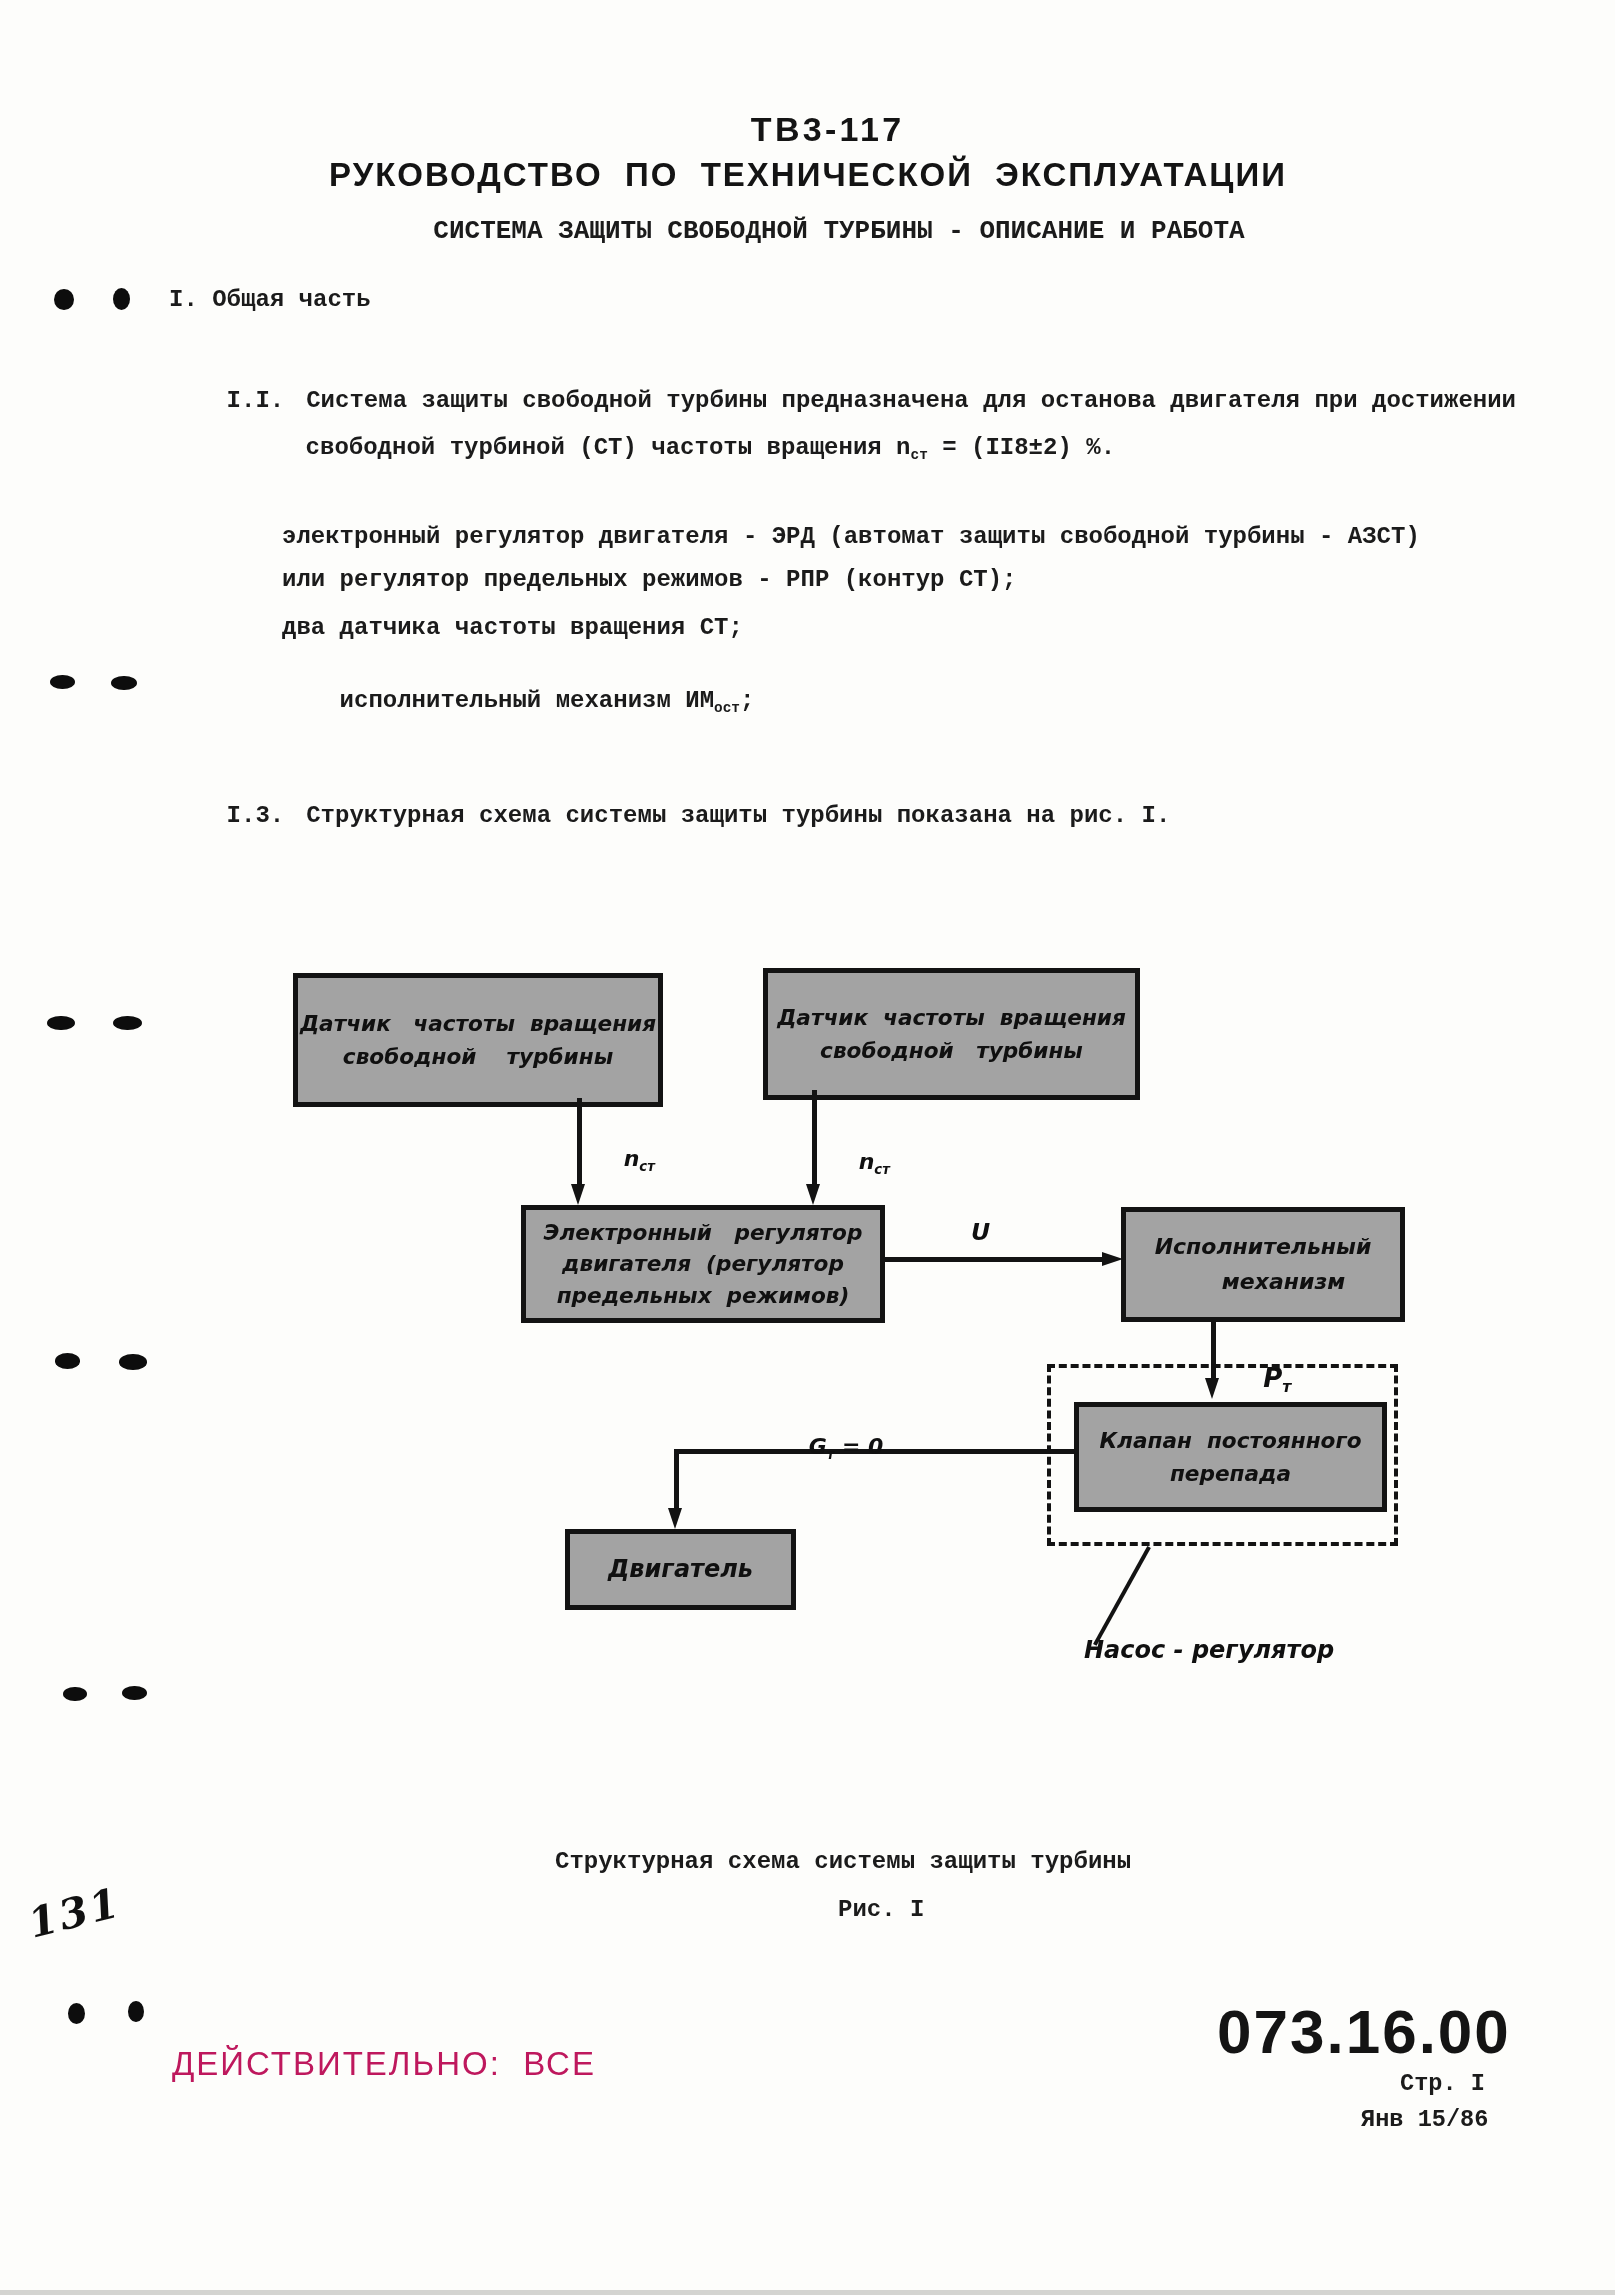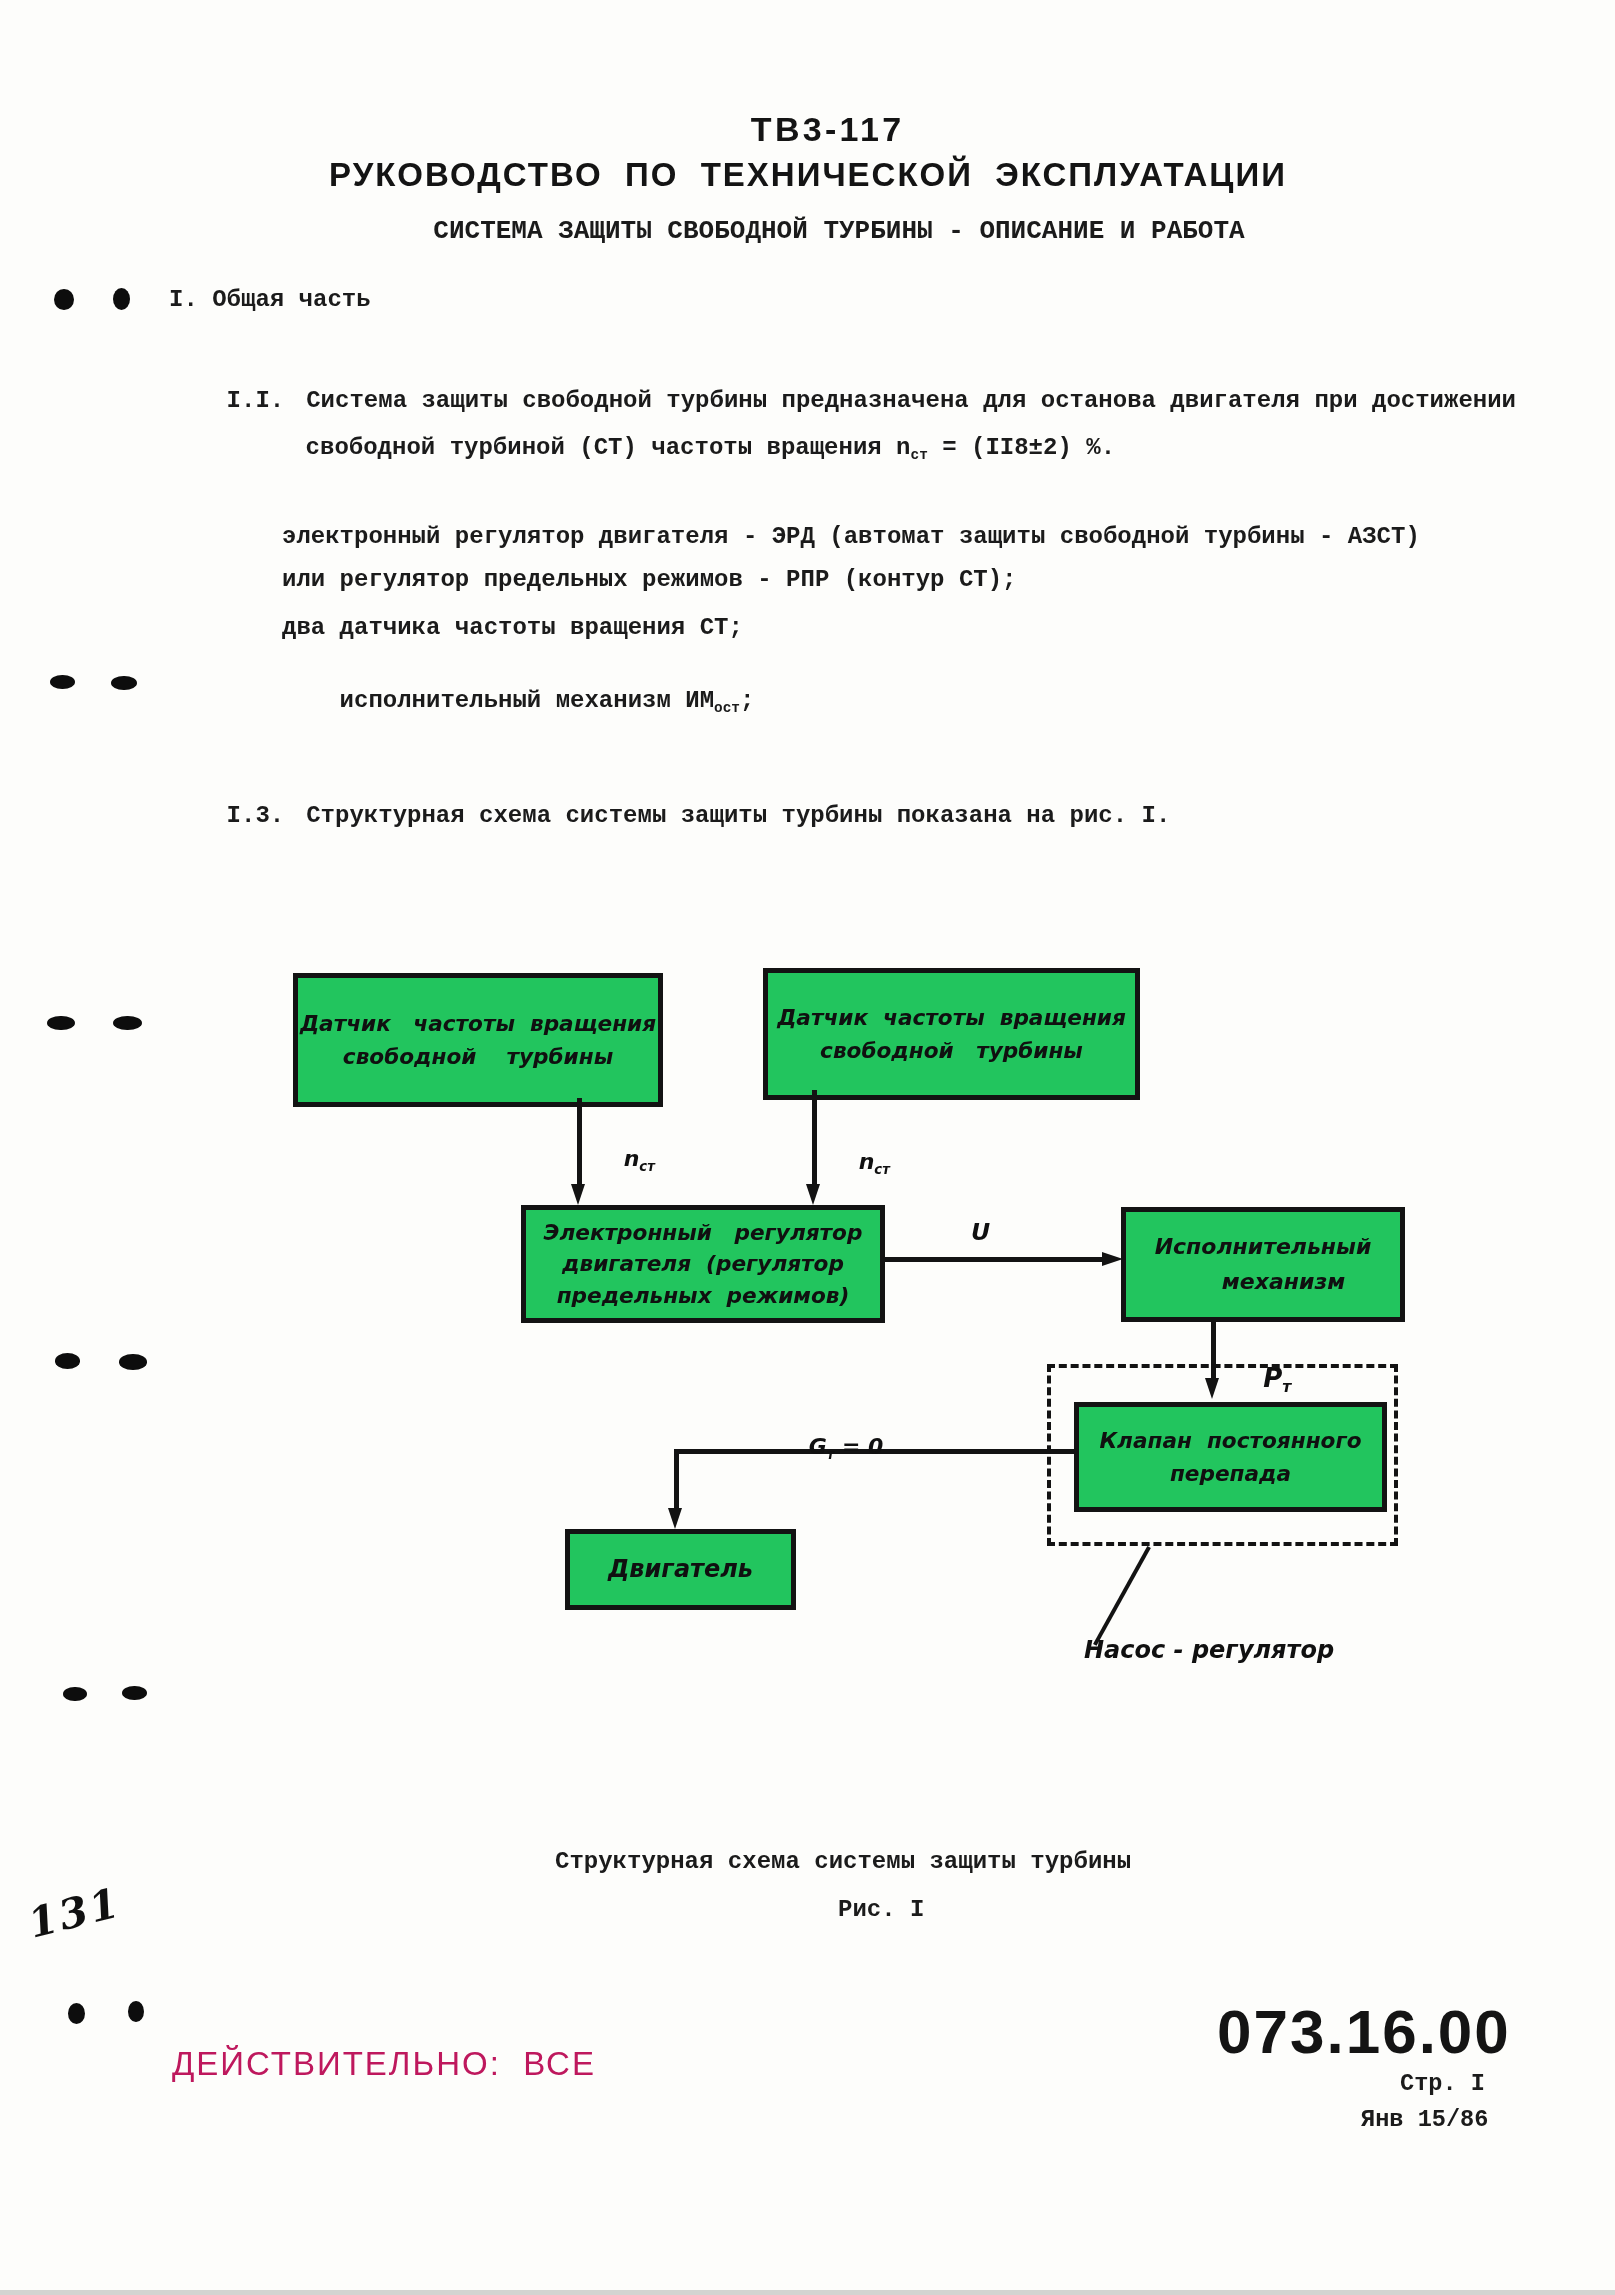--- a/index.html
+++ b/index.html
@@ -4,21 +4,21 @@
 <style>
   html,body{margin:0;padding:0;background:#888;}
   #page{position:relative;width:1616px;height:2295px;background:#fdfdfb;overflow:hidden;
         color:#161616;-webkit-font-smoothing:antialiased;}
   .abs{position:absolute;}
   .mono{font-family:"Liberation Mono",monospace;font-weight:700;color:#1b1b1b;white-space:pre;}
   .sans{font-family:"Liberation Sans",sans-serif;color:#141414;}
   .hand{font-family:"DejaVu Sans",sans-serif;font-style:italic;font-weight:700;color:#101010;white-space:pre;}
   .center{left:0;width:1616px;text-align:center;}
   sub{font-size:0.6em;vertical-align:-0.35em;letter-spacing:0;margin-top:45px;}
-  .box{position:absolute;border:5.9px solid #131313;background:#22c55e;
+  .box{position:absolute;border:5.9px solid #131313;background:#a3a3a3;
        display:flex;flex-direction:column;justify-content:center;align-items:center;}
   .box .hand{line-height:1.55;}
   .line{position:absolute;background:#131313;}
   .tri-down{position:absolute;width:0;height:0;border-left:7.9px solid transparent;
             border-right:7.9px solid transparent;border-top:21px solid #131313;}
   .tri-right{position:absolute;width:0;height:0;border-top:7.9px solid transparent;
              border-bottom:7.9px solid transparent;border-left:21px solid #131313;}
   .dot{position:absolute;background:#0d0d0d;border-radius:50%;}
   .dashedbox{position:absolute;border:4.6px dashed #131313;}
   .body-line{font-size:24px;}

